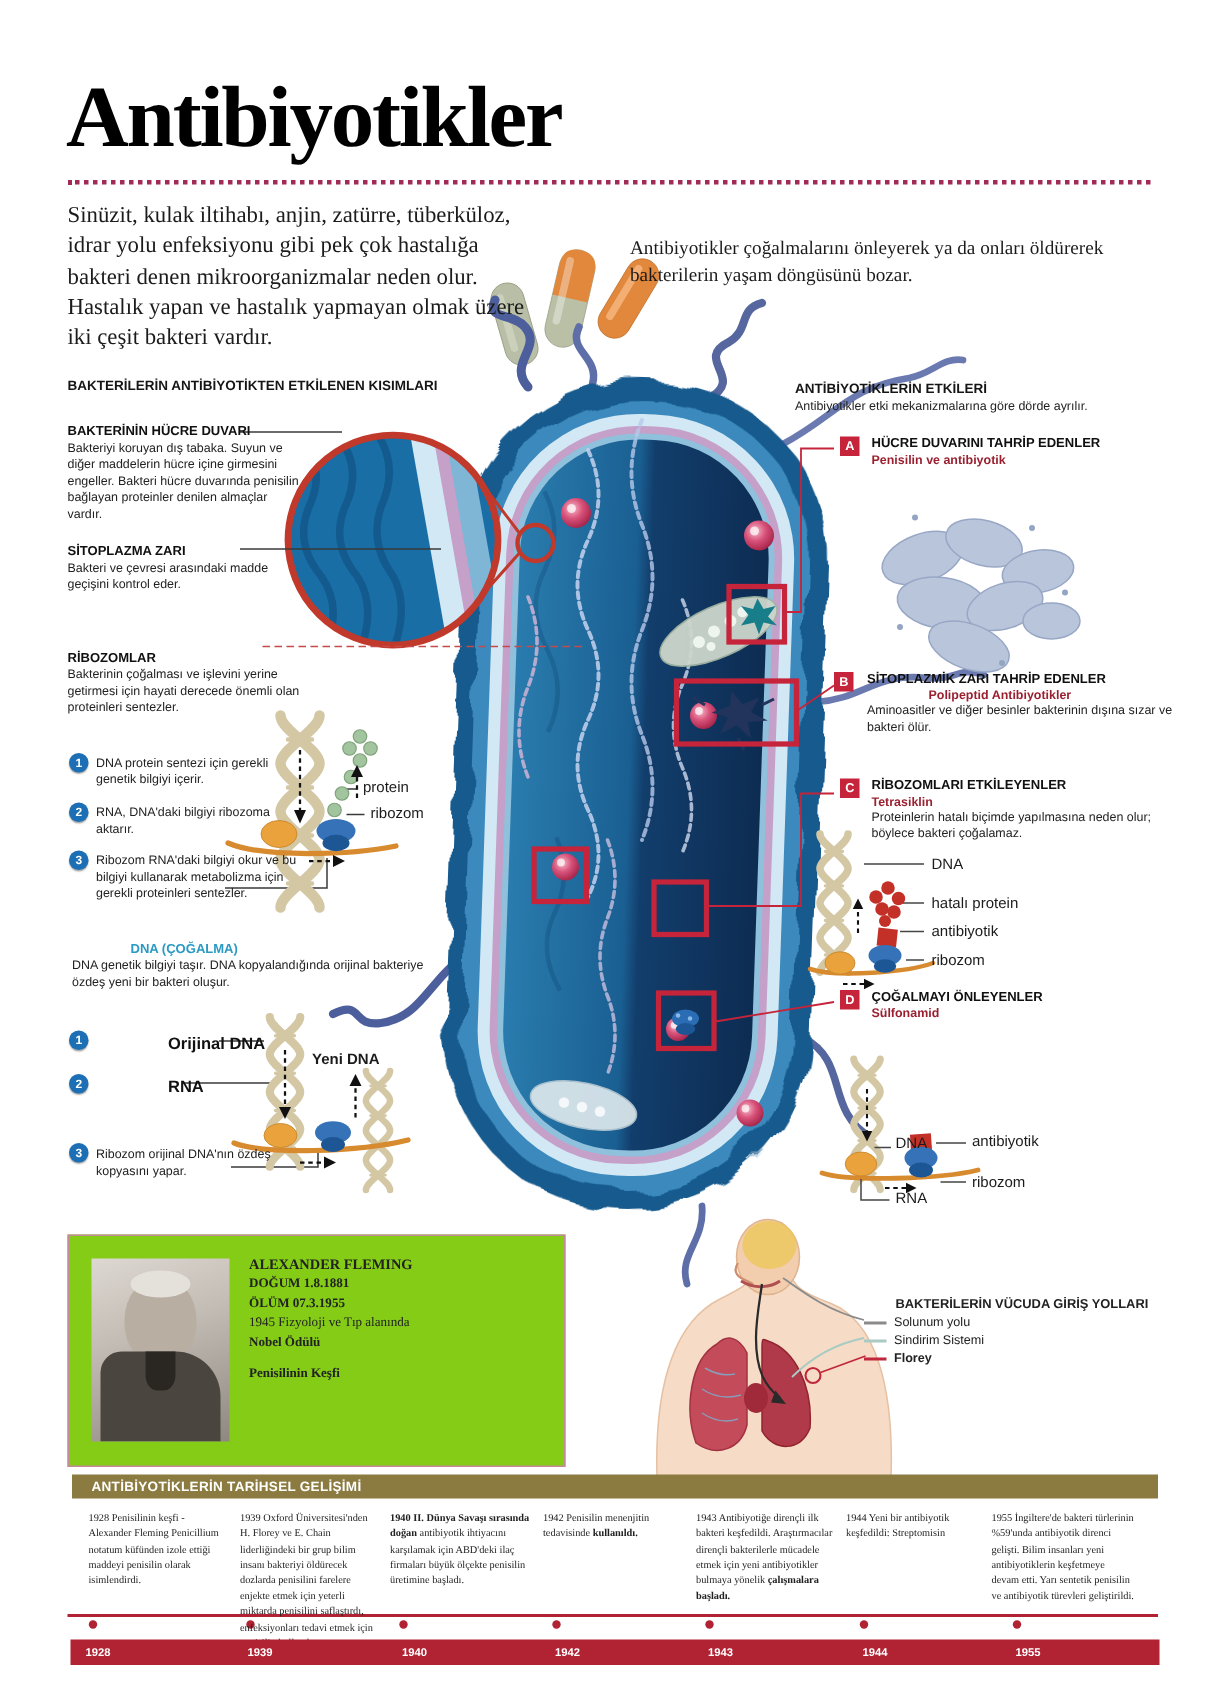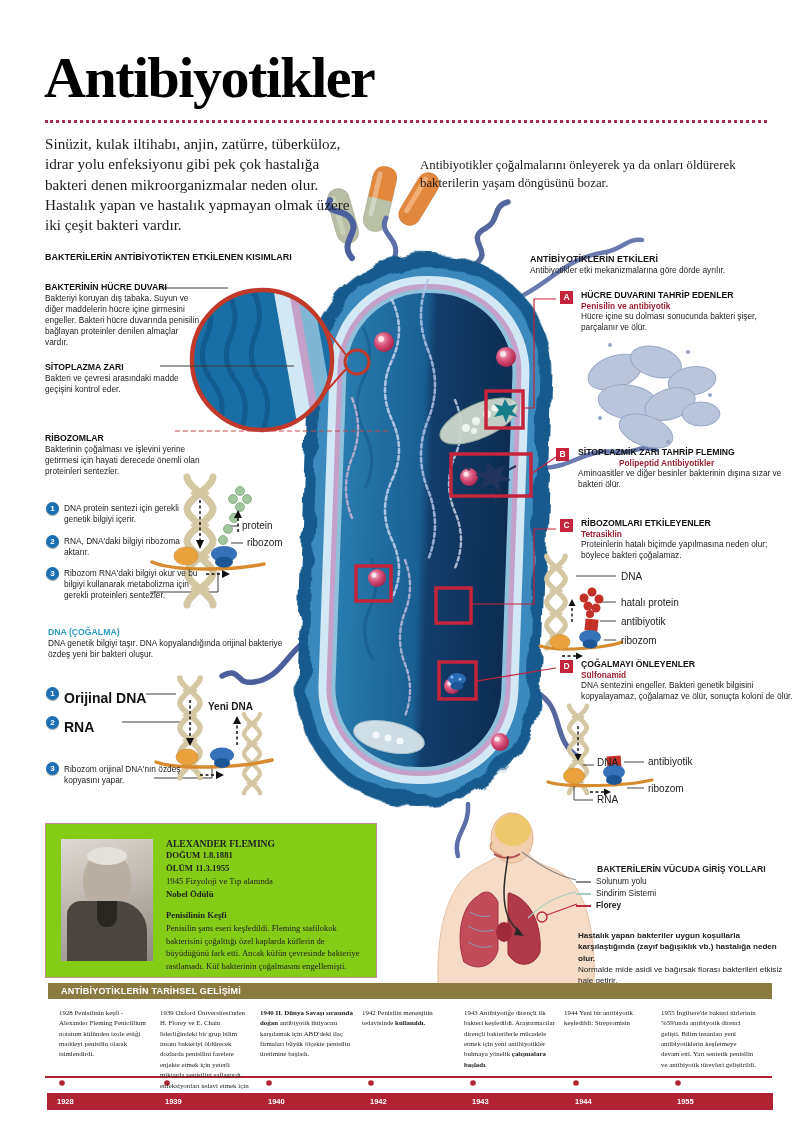--- a/index.html
+++ b/index.html
@@ -6,29 +6,29 @@
   .page{position:relative;width:810px;height:1134px;background:#ffffff;margin:0 auto;overflow:hidden;
         font-family:"Liberation Sans",sans-serif;color:#222;}
   .abs{position:absolute;}
   .serif{font-family:"Liberation Serif",serif;}
   .title{font-size:58px;font-weight:bold;color:#000000;letter-spacing:-1.5px;}
   .dotted{border-top:3px dotted #a22a56;height:0;}
   .intro{font-size:15.2px;line-height:1.34;color:#1b1b1b;}
   .tagline{font-size:12.8px;line-height:1.42;color:#1b1b1b;}
   .h1s{font-size:9px;font-weight:bold;color:#151515;}
   .h2s{font-size:8.7px;font-weight:bold;color:#101010;}
-  .h2blue{font-size:8.7px;font-weight:bold;color:#2a9ac4;}
+  .h2blue{font-size:8.7px;font-weight:bold;color:#2a9ac4;margin-left:39px;}
   .txt{font-size:8.3px;line-height:1.33;color:#222;}
   .drug{font-size:8.3px;font-weight:bold;color:#9a2030;}
   .letterbox{width:13px;height:13px;background:#c5243a;color:#fff;font-size:8.5px;font-weight:bold;
              text-align:center;line-height:13px;}
   .num{width:13px;height:13px;border-radius:50%;background:#1d6fb5;color:#fff;font-size:8px;
        font-weight:bold;text-align:center;line-height:13px;box-shadow:0 1px 1px rgba(0,0,0,.35);}
   .steptxt{font-size:8.3px;line-height:1.3;color:#222;}
-  .stepbold{font-size:14px;font-weight:bold;color:#111;}
+  .stepbold{font-size:11px;font-weight:bold;color:#111;margin-left:48px;}
   .lbl{font-size:10px;color:#1b1b1b;}
   .lblb{font-size:10px;font-weight:bold;color:#1b1b1b;}
   .flembox{border:1.5px solid #c38a99;background:#84cc16;}
   .fname{font-size:9.6px;font-weight:bold;}
   .frow{font-size:8.7px;line-height:1.5;}
   .ftext{font-size:8.6px;line-height:1.46;}
   .legend-title{font-size:8.6px;font-weight:bold;}
   .legend-item{font-size:8.4px;line-height:1;}
   .swatch{display:inline-block;width:15px;height:2px;vertical-align:middle;margin-right:5px;}
   .note{font-size:8.1px;line-height:1.4;color:#222;}
@@ -396,81 +396,74 @@
   <div class="abs num" style="left:46px;top:762px;">3</div>
   <div class="abs steptxt" style="left:64px;top:764px;width:122px;">Ribozom orijinal DNA'nın özdeş kopyasını yapar.</div>
   <div class="abs lblb" style="left:208px;top:701px;">Yeni DNA</div>
 
   <div class="abs h1s" style="left:530px;top:254px;width:240px;">ANTİBİYOTİKLERİN ETKİLERİ</div>
   <div class="abs txt" style="left:530px;top:265px;width:240px;">Antibiyotikler etki mekanizmalarına göre dörde ayrılır.</div>
 
   <div class="abs letterbox" style="left:560px;top:291px;">A</div>
   <div class="abs h2s" style="left:581px;top:290px;width:200px;">HÜCRE DUVARINI TAHRİP EDENLER</div>
   <div class="abs drug" style="left:581px;top:301px;width:200px;">Penisilin ve antibiyotik</div>
-  <div class="abs txt" style="left:581px;top:311px;width:205px;">Hücre içine su dolması sonucunda bakteri şişer, parçalanır ve ölür.</div>
 
   <div class="abs letterbox" style="left:556px;top:448px;">B</div>
-  <div class="abs h2s" style="left:578px;top:447px;width:210px;">SİTOPLAZMİK ZARI TAHRİP FLEMING</div>
+  <div class="abs h2s" style="left:578px;top:447px;width:210px;">SİTOPLAZMİK ZARI TAHRİP EDENLER</div>
   <div class="abs drug" style="left:578px;top:458px;width:200px;padding-left:41px;">Polipeptid Antibiyotikler</div>
   <div class="abs txt" style="left:578px;top:468px;width:212px;">Aminoasitler ve diğer besinler bakterinin dışına sızar ve bakteri ölür.</div>
 
   <div class="abs letterbox" style="left:560px;top:519px;">C</div>
   <div class="abs h2s" style="left:581px;top:518px;width:200px;">RİBOZOMLARI ETKİLEYENLER</div>
   <div class="abs drug" style="left:581px;top:529px;width:200px;">Tetrasiklin</div>
   <div class="abs txt" style="left:581px;top:539px;width:205px;">Proteinlerin hatalı biçimde yapılmasına neden olur; böylece bakteri çoğalamaz.</div>
 
   <div class="abs lbl" style="left:621px;top:571px;">DNA</div>
   <div class="abs lbl" style="left:621px;top:597px;">hatalı protein</div>
   <div class="abs lbl" style="left:621px;top:616px;">antibiyotik</div>
   <div class="abs lbl" style="left:621px;top:635px;">ribozom</div>
 
   <div class="abs letterbox" style="left:560px;top:660px;">D</div>
   <div class="abs h2s" style="left:581px;top:659px;width:200px;">ÇOĞALMAYI ÖNLEYENLER</div>
   <div class="abs drug" style="left:581px;top:670px;width:200px;">Sülfonamid</div>
-  <div class="abs txt" style="left:581px;top:680px;width:218px;">DNA sentezini engeller. Bakteri genetik bilgisini kopyalayamaz, çoğalamaz ve ölür, sonuçta koloni de ölür.</div>
 
   <div class="abs lbl" style="left:597px;top:757px;">DNA</div>
   <div class="abs lbl" style="left:648px;top:756px;">antibiyotik</div>
   <div class="abs lbl" style="left:648px;top:783px;">ribozom</div>
   <div class="abs lbl" style="left:597px;top:794px;">RNA</div>
 
   <div class="abs flembox" style="left:45px;top:823px;width:330px;height:153px;">
     <div class="abs" style="left:15px;top:15px;width:92px;height:122px;
          background:linear-gradient(160deg,#ddd8d2 0%,#c3bcb4 40%,#8f8880 100%);overflow:hidden;">
       <div class="abs" style="left:22px;top:12px;width:48px;height:58px;border-radius:50% 50% 45% 45%;background:#b9aea2;"></div>
       <div class="abs" style="left:26px;top:8px;width:40px;height:18px;border-radius:50%;background:#e4e0da;"></div>
       <div class="abs" style="left:6px;top:62px;width:80px;height:60px;background:#4a463f;border-radius:14px 30px 0 0;"></div>
       <div class="abs" style="left:36px;top:62px;width:20px;height:26px;background:#2a2723;border-radius:0 0 40% 40%;"></div>
     </div>
     <div class="abs serif" style="left:120px;top:14px;width:198px;">
       <div class="fname">ALEXANDER FLEMING</div>
       <div class="frow" style="font-weight:bold;">DOĞUM 1.8.1881</div>
-      <div class="frow" style="font-weight:bold;">ÖLÜM 11.3.1955</div>
+      <div class="frow" style="font-weight:bold;">ÖLÜM 07.3.1955</div>
       <div class="frow">1945 Fizyoloji ve Tıp alanında</div>
       <div class="frow" style="font-weight:bold;">Nobel Ödülü</div>
     </div>
     <div class="abs serif" style="left:120px;top:85px;width:200px;">
       <div class="frow" style="font-weight:bold;">Penisilinin Keşfi</div>
-      <div class="ftext">Penisilin şans eseri keşfedildi. Fleming stafilokok bakterisini çoğalttığı özel kaplarda küflerin de büyüdüğünü fark etti. Ancak küfün çevresinde bakteriye rastlamadı. Küf bakterinin çoğalmasını engellemişti.</div>
     </div>
   </div>
 
   <div class="abs legend-title" style="left:597px;top:864px;width:190px;">BAKTERİLERİN VÜCUDA GİRİŞ YOLLARI</div>
   <div class="abs legend-item" style="left:576px;top:877px;">
     <span class="swatch" style="background:#8a8a8a;"></span><span>Solunum yolu</span>
   </div>
   <div class="abs legend-item" style="left:576px;top:889px;">
     <span class="swatch" style="background:#a9cbc4;"></span><span>Sindirim Sistemi</span>
   </div>
   <div class="abs legend-item" style="left:576px;top:901px;font-weight:bold;">
     <span class="swatch" style="background:#c0273a;"></span><span>Florey</span>
-  </div>
-  <div class="abs note" style="left:578px;top:930px;width:208px;">
-    <b>Hastalık yapan bakteriler uygun koşullarla karşılaştığında (zayıf bağışıklık vb.) hastalığa neden olur.</b><br>
-    <span>Normalde mide asidi ve bağırsak florası bakterileri etkisiz hale getirir.</span>
   </div>
 
   <div class="abs goldbar" style="left:48px;top:983px;width:711px;height:16px;">ANTİBİYOTİKLERİN TARİHSEL GELİŞİMİ</div>
 
   <p class="abs tl-entry" style="left:59px;top:1008px;width:92px;">
     <b></b><span>1928 Penisilinin keşfi - Alexander Fleming Penicillium notatum küfünden izole ettiği maddeyi penisilin olarak isimlendirdi.</span><b></b></p>
   <p class="abs tl-entry" style="left:160px;top:1008px;width:92px;">
     <b></b><span>1939 Oxford Üniversitesi'nden H. Florey ve E. Chain liderliğindeki bir grup bilim insanı bakteriyi öldürecek dozlarda penisilini farelere enjekte etmek için yeterli miktarda penisilini saflaştırdı, enfeksiyonları tedavi etmek için penisilin kullandı.</span><b></b></p>
   <p class="abs tl-entry" style="left:260px;top:1008px;width:94px;">
     <b>1940 II. Dünya Savaşı sırasında doğan </b><span>antibiyotik ihtiyacını karşılamak için ABD'deki ilaç firmaları büyük ölçekte penisilin üretimine başladı.</span><b></b></p>

